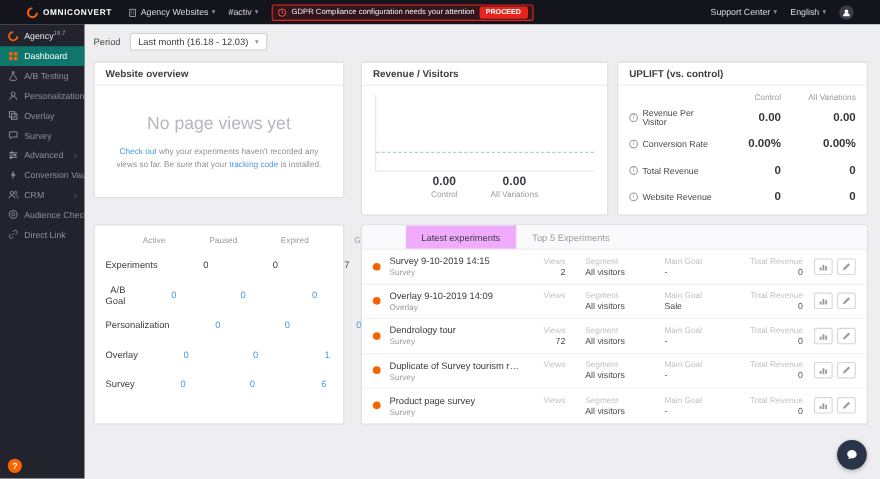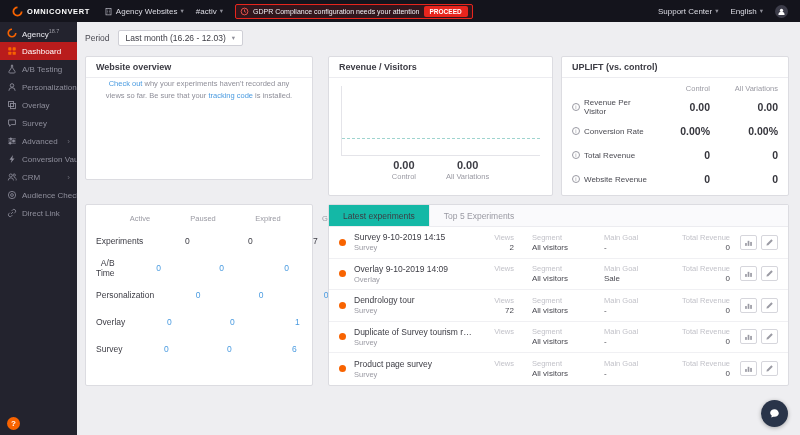--- a/index.html
+++ b/index.html
@@ -1,35 +1,35 @@
 <!DOCTYPE html>
 <html><head>
 <meta charset="utf-8">
 <style>
   * { margin:0; padding:0; box-sizing:border-box; }
   html,body { width:800px; height:435px; overflow:hidden; font-family:"Liberation Sans", sans-serif; background:#eeeef1; }
   .icon svg { display:block; }
 
   
-  .topbar { position:absolute; top:0; left:0; width:800px; height:22px; background:#14141c; display:flex; align-items:center; padding:0 12px; z-index:5; color:#e6e6ec; }
+  .topbar { position:absolute; top:0; left:0; width:800px; height:22px; background:#14141c; display:flex; align-items:center; padding:0 24px; z-index:5; color:#e6e6ec; }
   .brand { display:flex; align-items:center; gap:4px; margin-right:14px; cursor:pointer; }
   .brand-text { font-size:7.5px; font-weight:bold; letter-spacing:.6px; color:#fff; }
   .tb-item { display:flex; align-items:center; gap:3px; font-size:8px; color:#dcdce4; margin-right:12px; cursor:pointer; white-space:nowrap; }
   .caret { font-size:6.5px; color:#8f8f99; }
   .gdpr { display:flex; align-items:center; gap:4px; border:1px solid #e8251d; background:rgba(232,37,29,.14); border-radius:2px; padding:1px 4px; margin-right:10px; }
   .gdpr-text { font-size:7px; color:#f0f0f4; white-space:nowrap; }
   .proceed { background:#e8251d; color:#fff; border:none; font-size:6.5px; font-weight:bold; padding:2px 6px; border-radius:2px; cursor:pointer; font-family:inherit; }
   .tb-right { margin-left:auto; display:flex; align-items:center; }
   .avatar { width:13px; height:13px; border-radius:50%; background:#3d3d4a; display:flex; align-items:center; justify-content:center; cursor:pointer; }
 
   
   .sidebar { position:absolute; top:22px; left:0; width:77px; bottom:0; background:#23232e; padding-top:2px; }
   .side-item { display:flex; align-items:center; gap:5px; height:18px; padding:0 7px; font-size:8px; color:#8f8f9c; cursor:pointer; white-space:nowrap; }
   .side-item .sicon { color:#8f8f9c; flex:0 0 auto; }
-  .side-item.active { background:#b91c1c; }
+  .side-item.active { background:#0f766e; }
   .side-item.active .slabel { color:#fff; }
   .side-item.active .sicon { color:#f86300; }
   .side-item.bright .slabel { color:#e9e9ef; }
   .slabel sup { font-size:5.5px; vertical-align:super; color:#9a9aa3; }
   .chev { margin-left:auto; color:#6a6a76; font-size:8px; }
   .help-bubble { position:absolute; bottom:5px; left:7px; width:13px; height:13px; border-radius:50%; background:#f86300; color:#fff; font-size:8px; font-weight:bold; display:flex; align-items:center; justify-content:center; cursor:pointer; }
 
   
   .main { position:absolute; top:22px; left:77px; right:0; bottom:0; background:#eeeef1; }
   .period-bar { position:absolute; top:8px; left:8px; display:flex; align-items:center; gap:8px; }
@@ -39,21 +39,21 @@
   .card { position:absolute; background:#fff; border:1px solid #dcdce1; border-radius:2px; }
   .card-head { height:21px; line-height:21px; padding:0 10px; font-size:9px; font-weight:bold; color:#3c3c44; border-bottom:1px solid #ececf0; }
   .card-wo { left:8px;  top:34px;  width:228px; height:124px; }
   .card-rv { left:251px; top:34px; width:225px; height:140px; }
   .card-up { left:484px; top:34px; width:228px; height:140px; }
   .card-at { left:8px;  top:182px; width:228px; height:182px; }
   .card-ex { left:251px; top:182px; width:461px; height:182px; }
 
   
   .wo-empty { margin-top:26px; text-align:center; font-size:16px; color:#b6b6bd; }
-  .wo-msg { margin:0 auto 0; width:196px; text-align:center; font-size:7.5px; line-height:1.55; color:#8f8f99; }
+  .wo-msg { margin:10px auto 0; width:196px; text-align:center; font-size:7.5px; line-height:1.55; color:#8f8f99; }
   .wo-msg a { color:#4a9be0; text-decoration:none; cursor:pointer; }
 
   
   .chart-area { position:relative; margin:8px 12px 3px; height:70px; border-left:1px solid #e4e4e9; border-bottom:1px solid #e4e4e9; }
   .dashline { position:absolute; left:0; right:0; bottom:16px; border-top:1px dashed #9fd4cf; }
   .rv-values { display:flex; justify-content:center; gap:30px; margin-top:3px; }
   .rv-val { font-size:11px; font-weight:bold; color:#3c3c44; text-align:center; }
   .rv-lab { font-size:7.5px; color:#9a9aa3; text-align:center; margin-top:1px; }
 
   
@@ -75,21 +75,21 @@
   .at-header span { text-align:center; }
   .at-header .at-label { text-align:left; }
   .at-row { height:27px; }
   .at-label { font-size:8.5px; color:#3c3c44;text-align:right; }
   .at-num { text-align:center; font-size:8.5px; color:#3c3c44; }
   .at-row.links .at-num { color:#4a9be0; cursor:pointer; }
 
   
   .exp-tabs { display:flex; height:22px; background:#fafafc; border-bottom:1px solid #ececf0; }
   .tab { padding:0 14px; line-height:22px; font-size:8.5px; color:#9a9aa3; cursor:pointer; }
-  .tab.active { background:#14b8a6; color:#3c3c44; border-right:1px solid #ececf0; }
+  .tab.active { background:#f0abfc; color:#3c3c44; border-right:1px solid #ececf0;margin-left:40px; }
   .exp-row { display:flex; align-items:center; height:31.5px; padding:0 10px; border-bottom:1px solid #f0f0f3; }
   .exp-row:last-child { border-bottom:none; }
   .dot { width:7px; height:7px; border-radius:50%; background:#f86300; flex:0 0 auto; margin-right:8px; }
   .exp-title-block { flex:1; min-width:0; padding-right:6px; }
   .exp-title { font-size:8.5px; color:#3c3c44; white-space:nowrap; overflow:hidden; text-overflow:ellipsis; }
   .exp-type { font-size:7.5px; color:#9a9aa3; margin-top:1px; }
   .exp-field { flex:0 0 auto; }
   .f-label { font-size:7.5px; color:#c2c2c9; }
   .f-val { font-size:8px; color:#4a4a52; margin-top:1px; min-height:9px; }
   .fld-views { width:38px; text-align:right; padding-right:4px; }
@@ -260,27 +260,28 @@
     <span class="slabel">Direct Link</span>
   </div>
   <div class="help-bubble">?</div>
 </div>
 
 <div class="main">
 
   <div class="period-bar">
     <span class="period-label">Period</span>
     <div class="period-select">
-      <span>Last month (16.26 - 12.03)</span>
+      <span>Last month (16.18 - 12.03)</span>
       <span class="caret">▾</span>
     </div>
   </div>
 
   <div class="card card-wo">
     <div class="card-head">Website overview</div>
+    <div class="wo-empty">No page views yet</div>
     <div class="wo-msg">
       <a>Check out</a><span> why your experiments haven't recorded any views so far. Be sure that your </span><a>tracking code</a><span> is installed.</span>
     </div>
   </div>
 
   <div class="card card-rv">
     <div class="card-head">Revenue / Visitors</div>
     <div class="chart-area">
         <div class="dashline"></div>
       </div>
@@ -341,21 +342,21 @@
         <span>Goal</span>
       </div>
       <div class="at-row">
         <span class="at-label">Experiments</span>
         <span class="at-num">0</span>
         <span class="at-num">0</span>
         <span class="at-num">7</span>
         <span class="at-num">7</span>
       </div>
       <div class="at-row links">
-        <span class="at-label">A/B Time</span>
+        <span class="at-label">A/B Goal</span>
         <span class="at-num">0</span>
         <span class="at-num">0</span>
         <span class="at-num">0</span>
         <span class="at-num">0</span>
       </div>
       <div class="at-row links">
         <span class="at-label">Personalization</span>
         <span class="at-num">0</span>
         <span class="at-num">0</span>
         <span class="at-num">0</span>

